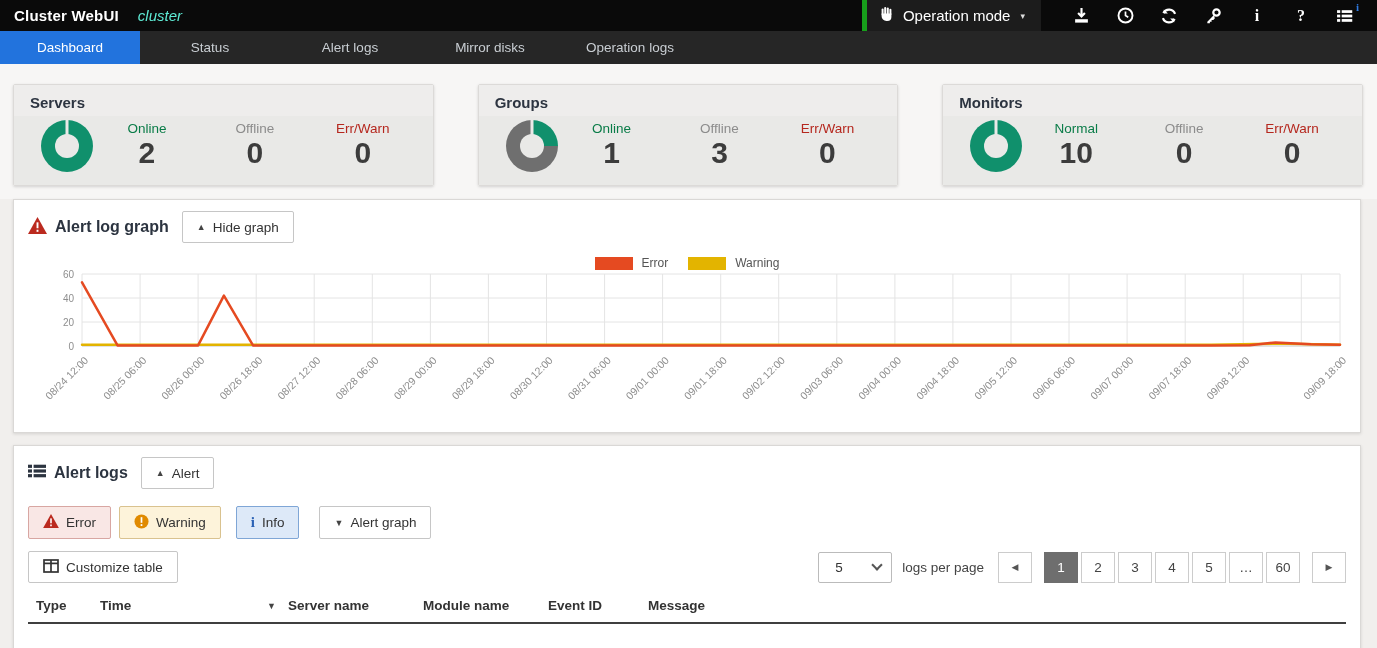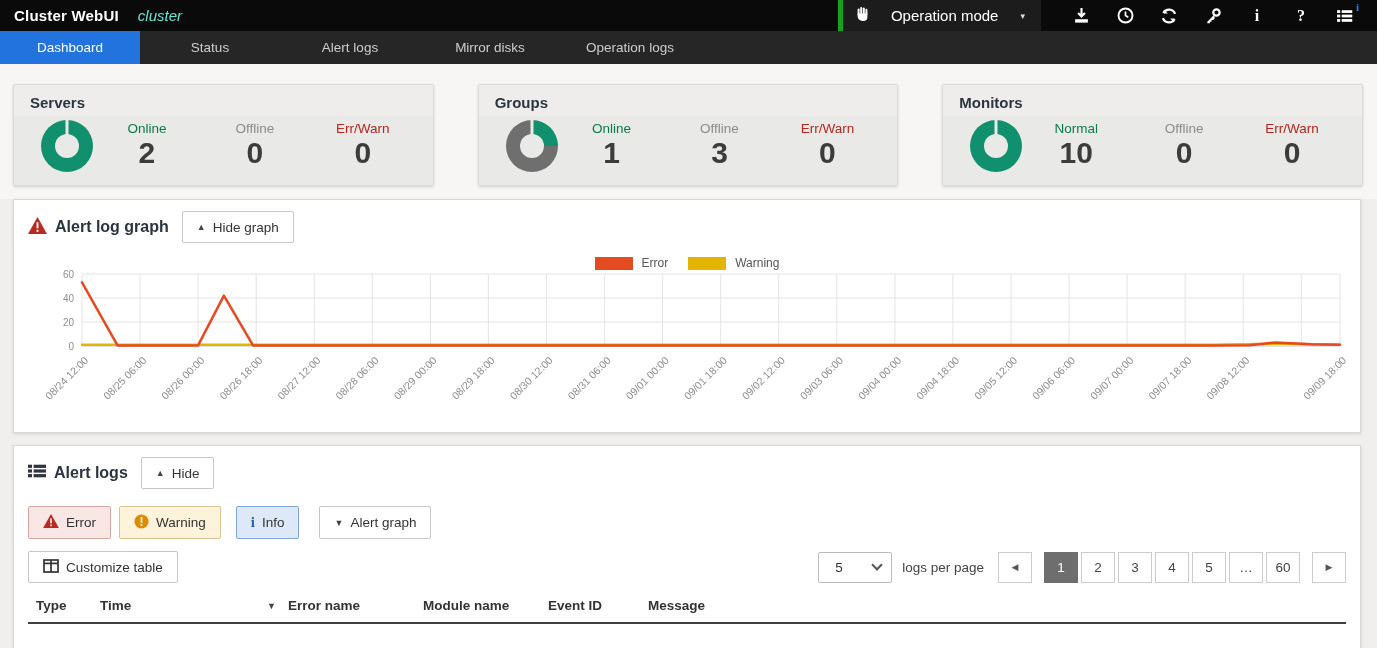--- a/index.html
+++ b/index.html
@@ -4,21 +4,21 @@
 <style>
   * { margin:0; padding:0; box-sizing:border-box; }
   html,body { width:1377px; height:648px; overflow:hidden; }
   body { font-family:"Liberation Sans", sans-serif; background:#f1efed; }
 
   
   .topbar { height:31px; background:#0a0a0a; display:flex; align-items:center; padding-left:14px; }
   .app-title { color:#fff; font-weight:bold; font-size:15px; letter-spacing:.2px; }
   .cluster-name { color:#5eead4; font-size:15px; margin-left:19px;font-style:italic; }
   .topbar-right { margin-left:auto; display:flex; align-items:stretch; height:100%; }
-  .opmode { display:flex; align-items:center; gap:20px; background:#1c1c1c; border-left:5px solid #17a01b;
+  .opmode { display:flex; align-items:center; gap:8px; background:#1c1c1c; border-left:5px solid #17a01b;
             padding:0 16px 0 12px; color:#fff; font-size:15px; cursor:pointer; }
   .opmode .caret { font-size:9px; color:#ddd; margin-left:2px; }
   .topbar-icons { display:flex; align-items:center; gap:0; padding:0 10px 0 18px; background:#0a0a0a; }
   .tbicon { width:44px; height:31px; display:flex; align-items:center; justify-content:center; cursor:pointer; position:relative; }
   .tbicon svg { display:block; }
   .tbicon .glyph { color:#fff; font-weight:bold; font-size:16px; font-family:"Liberation Serif", serif; }
   .list-i { position:absolute; top:1px; right:8px; color:#2f7ae0; font-size:11px; font-weight:bold; font-family:"Liberation Serif", serif; }
 
   
   .tabbar { height:33px; background:#262626; display:flex; }
@@ -336,21 +336,21 @@
             <rect x="0" y="5.9" width="4" height="3.2"></rect>
             <rect x="5.6" y="5.9" width="12.4" height="3.2"></rect>
             <rect x="0" y="10.6" width="4" height="3.2"></rect>
             <rect x="5.6" y="10.6" width="12.4" height="3.2"></rect>
           </g>
         </svg>
     </span>
     <span class="panel-title">Alert logs</span>
     <button class="btn hide-btn">
       <span class="caret">▲</span>
-      <span>Hide</span>
+      <span>Alert</span>
     </button>
   </div>
 
   <div class="filters-row">
     <button class="btn fbtn btn-error">
       <span>
         <svg width="16" height="14" viewBox="0 0 18 16">
             <path d="M9 0L18 16H0Z" fill="#bb2a1f"></path>
             <rect x="8.1" y="5" width="1.8" height="5.6" fill="#fff"></rect>
             <rect x="8.1" y="12" width="1.8" height="2" fill="#fff"></rect>
@@ -409,18 +409,18 @@
       </div>
     </div>
   </div>
 
   <div class="table-header">
     <div class="col-type">Type</div>
     <div class="col-time">
       <span>Time</span>
       <span class="sort">▼</span>
     </div>
-    <div class="col-server">Error name</div>
+    <div class="col-server">Server name</div>
     <div class="col-module">Module name</div>
     <div class="col-event">Event ID</div>
     <div class="col-message">Message</div>
   </div>
 </section>
 
 </body></html>

